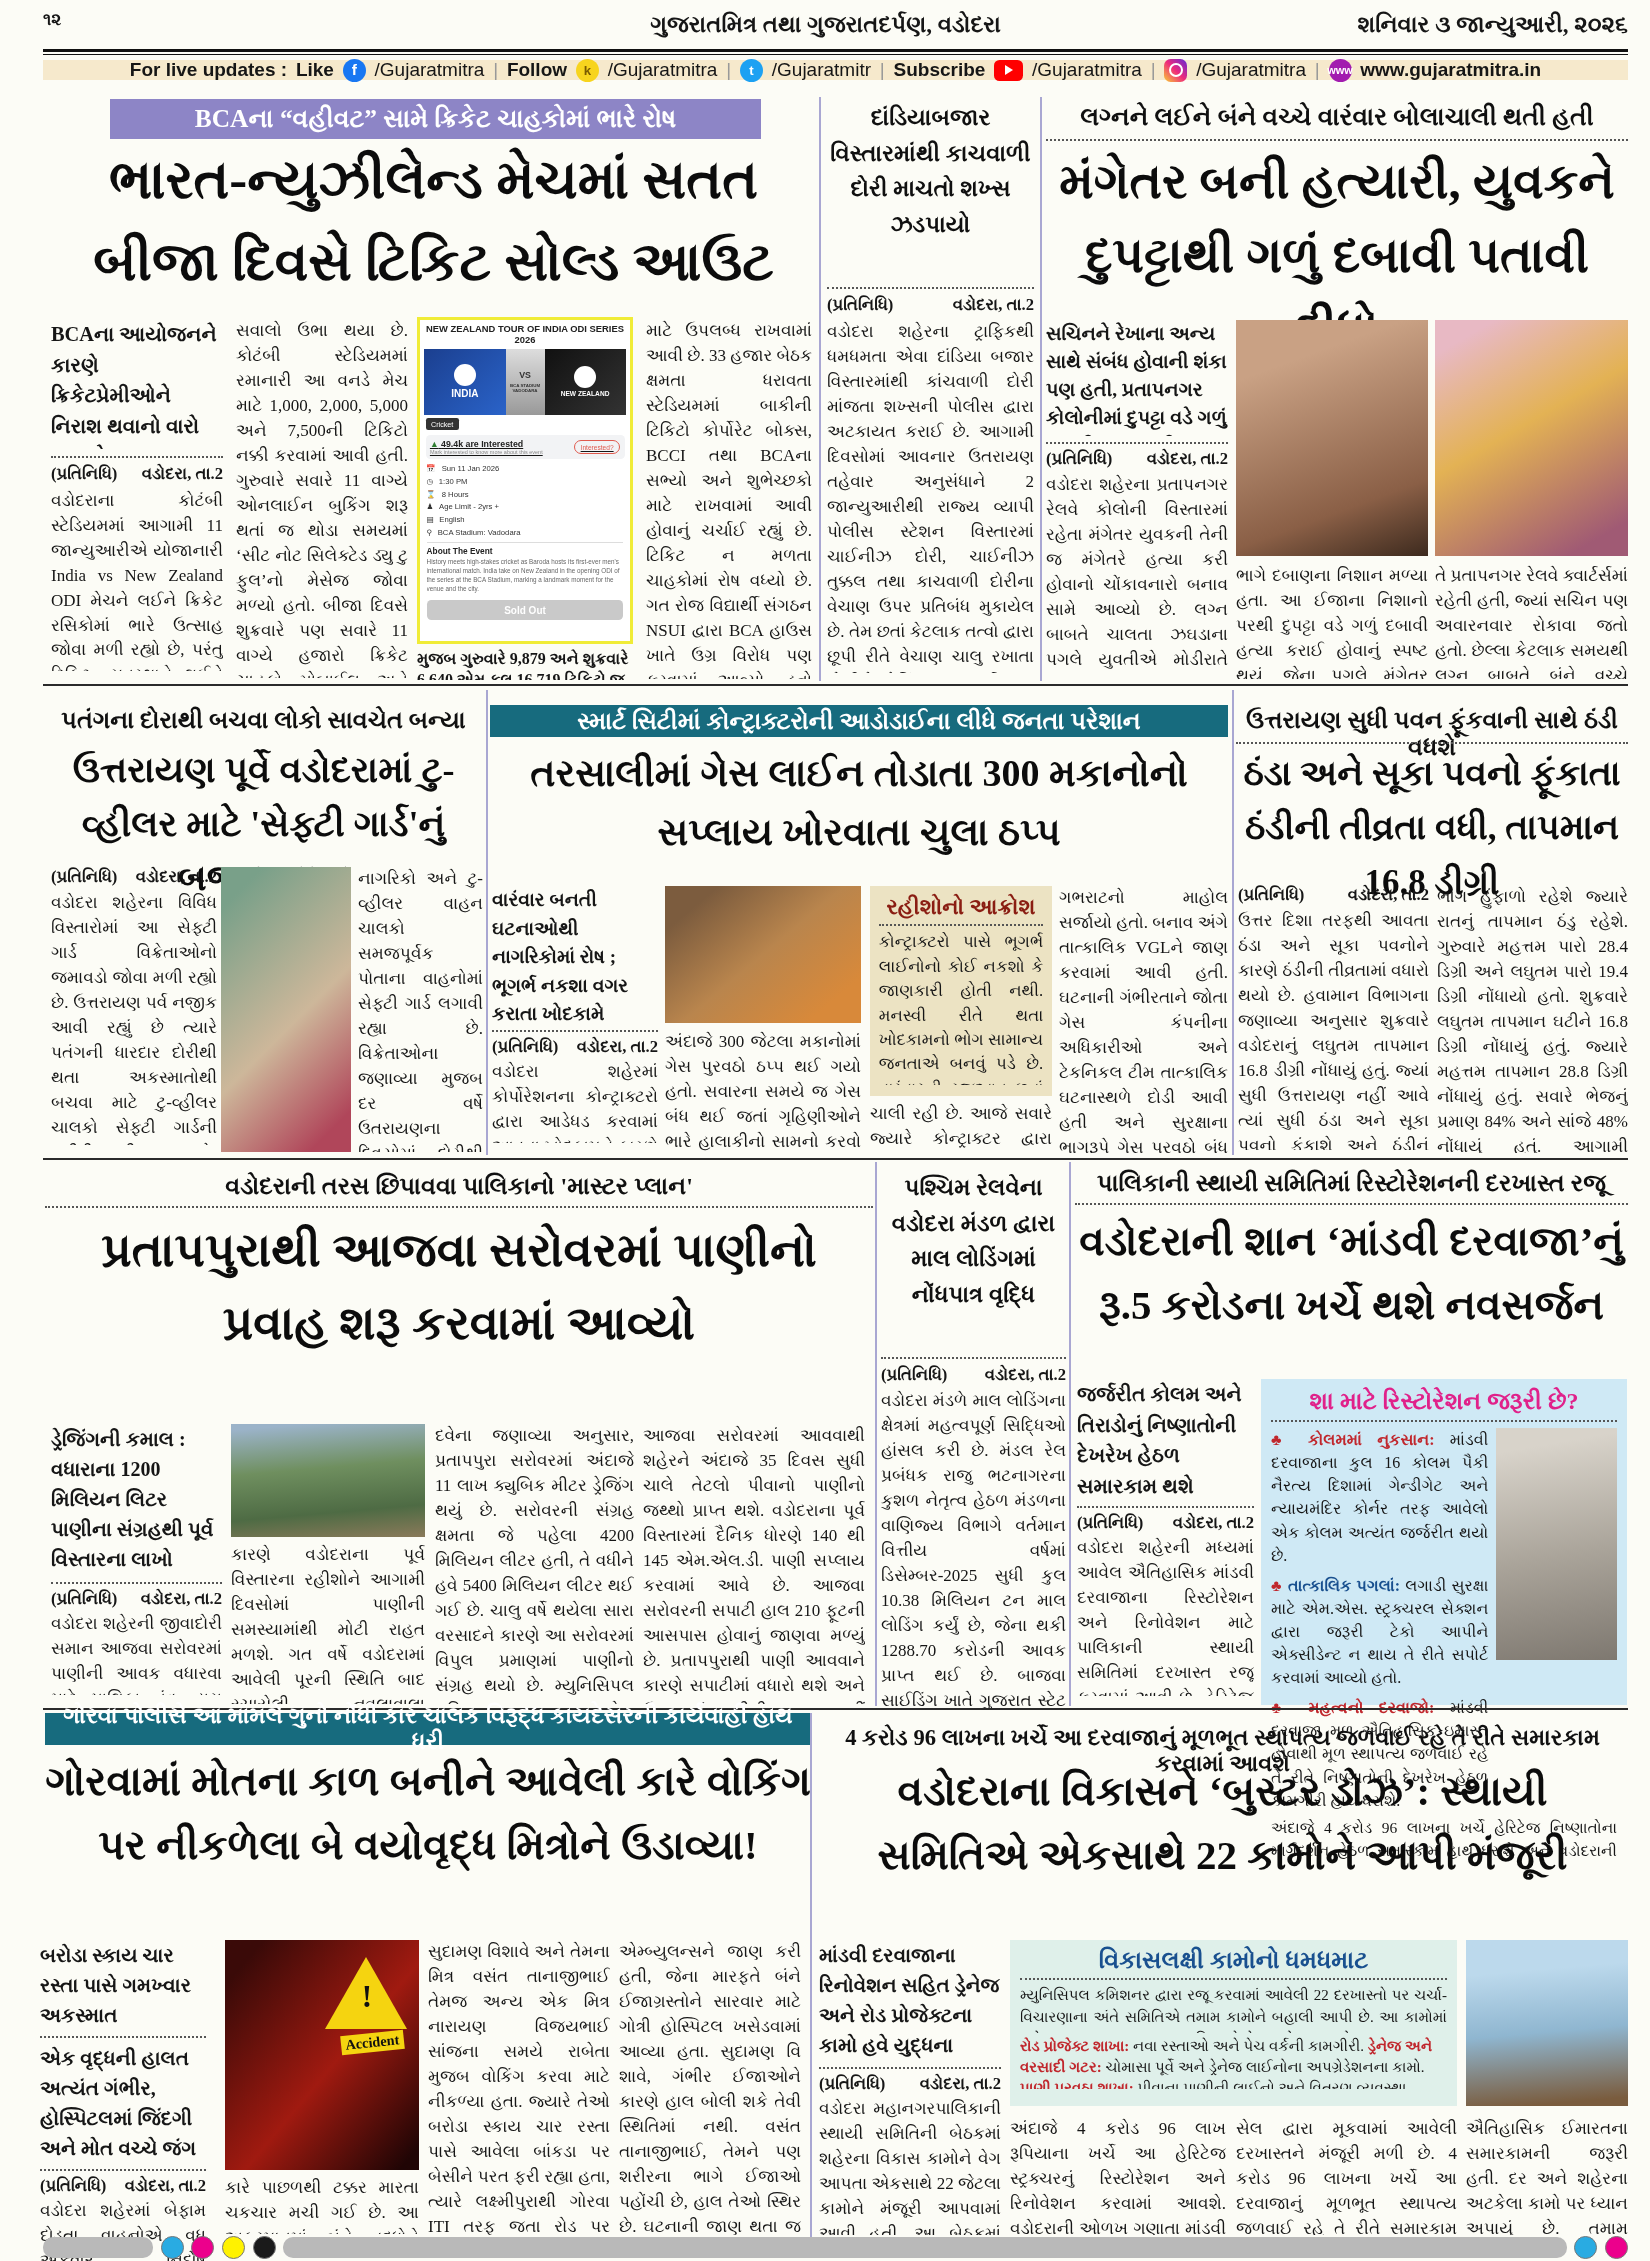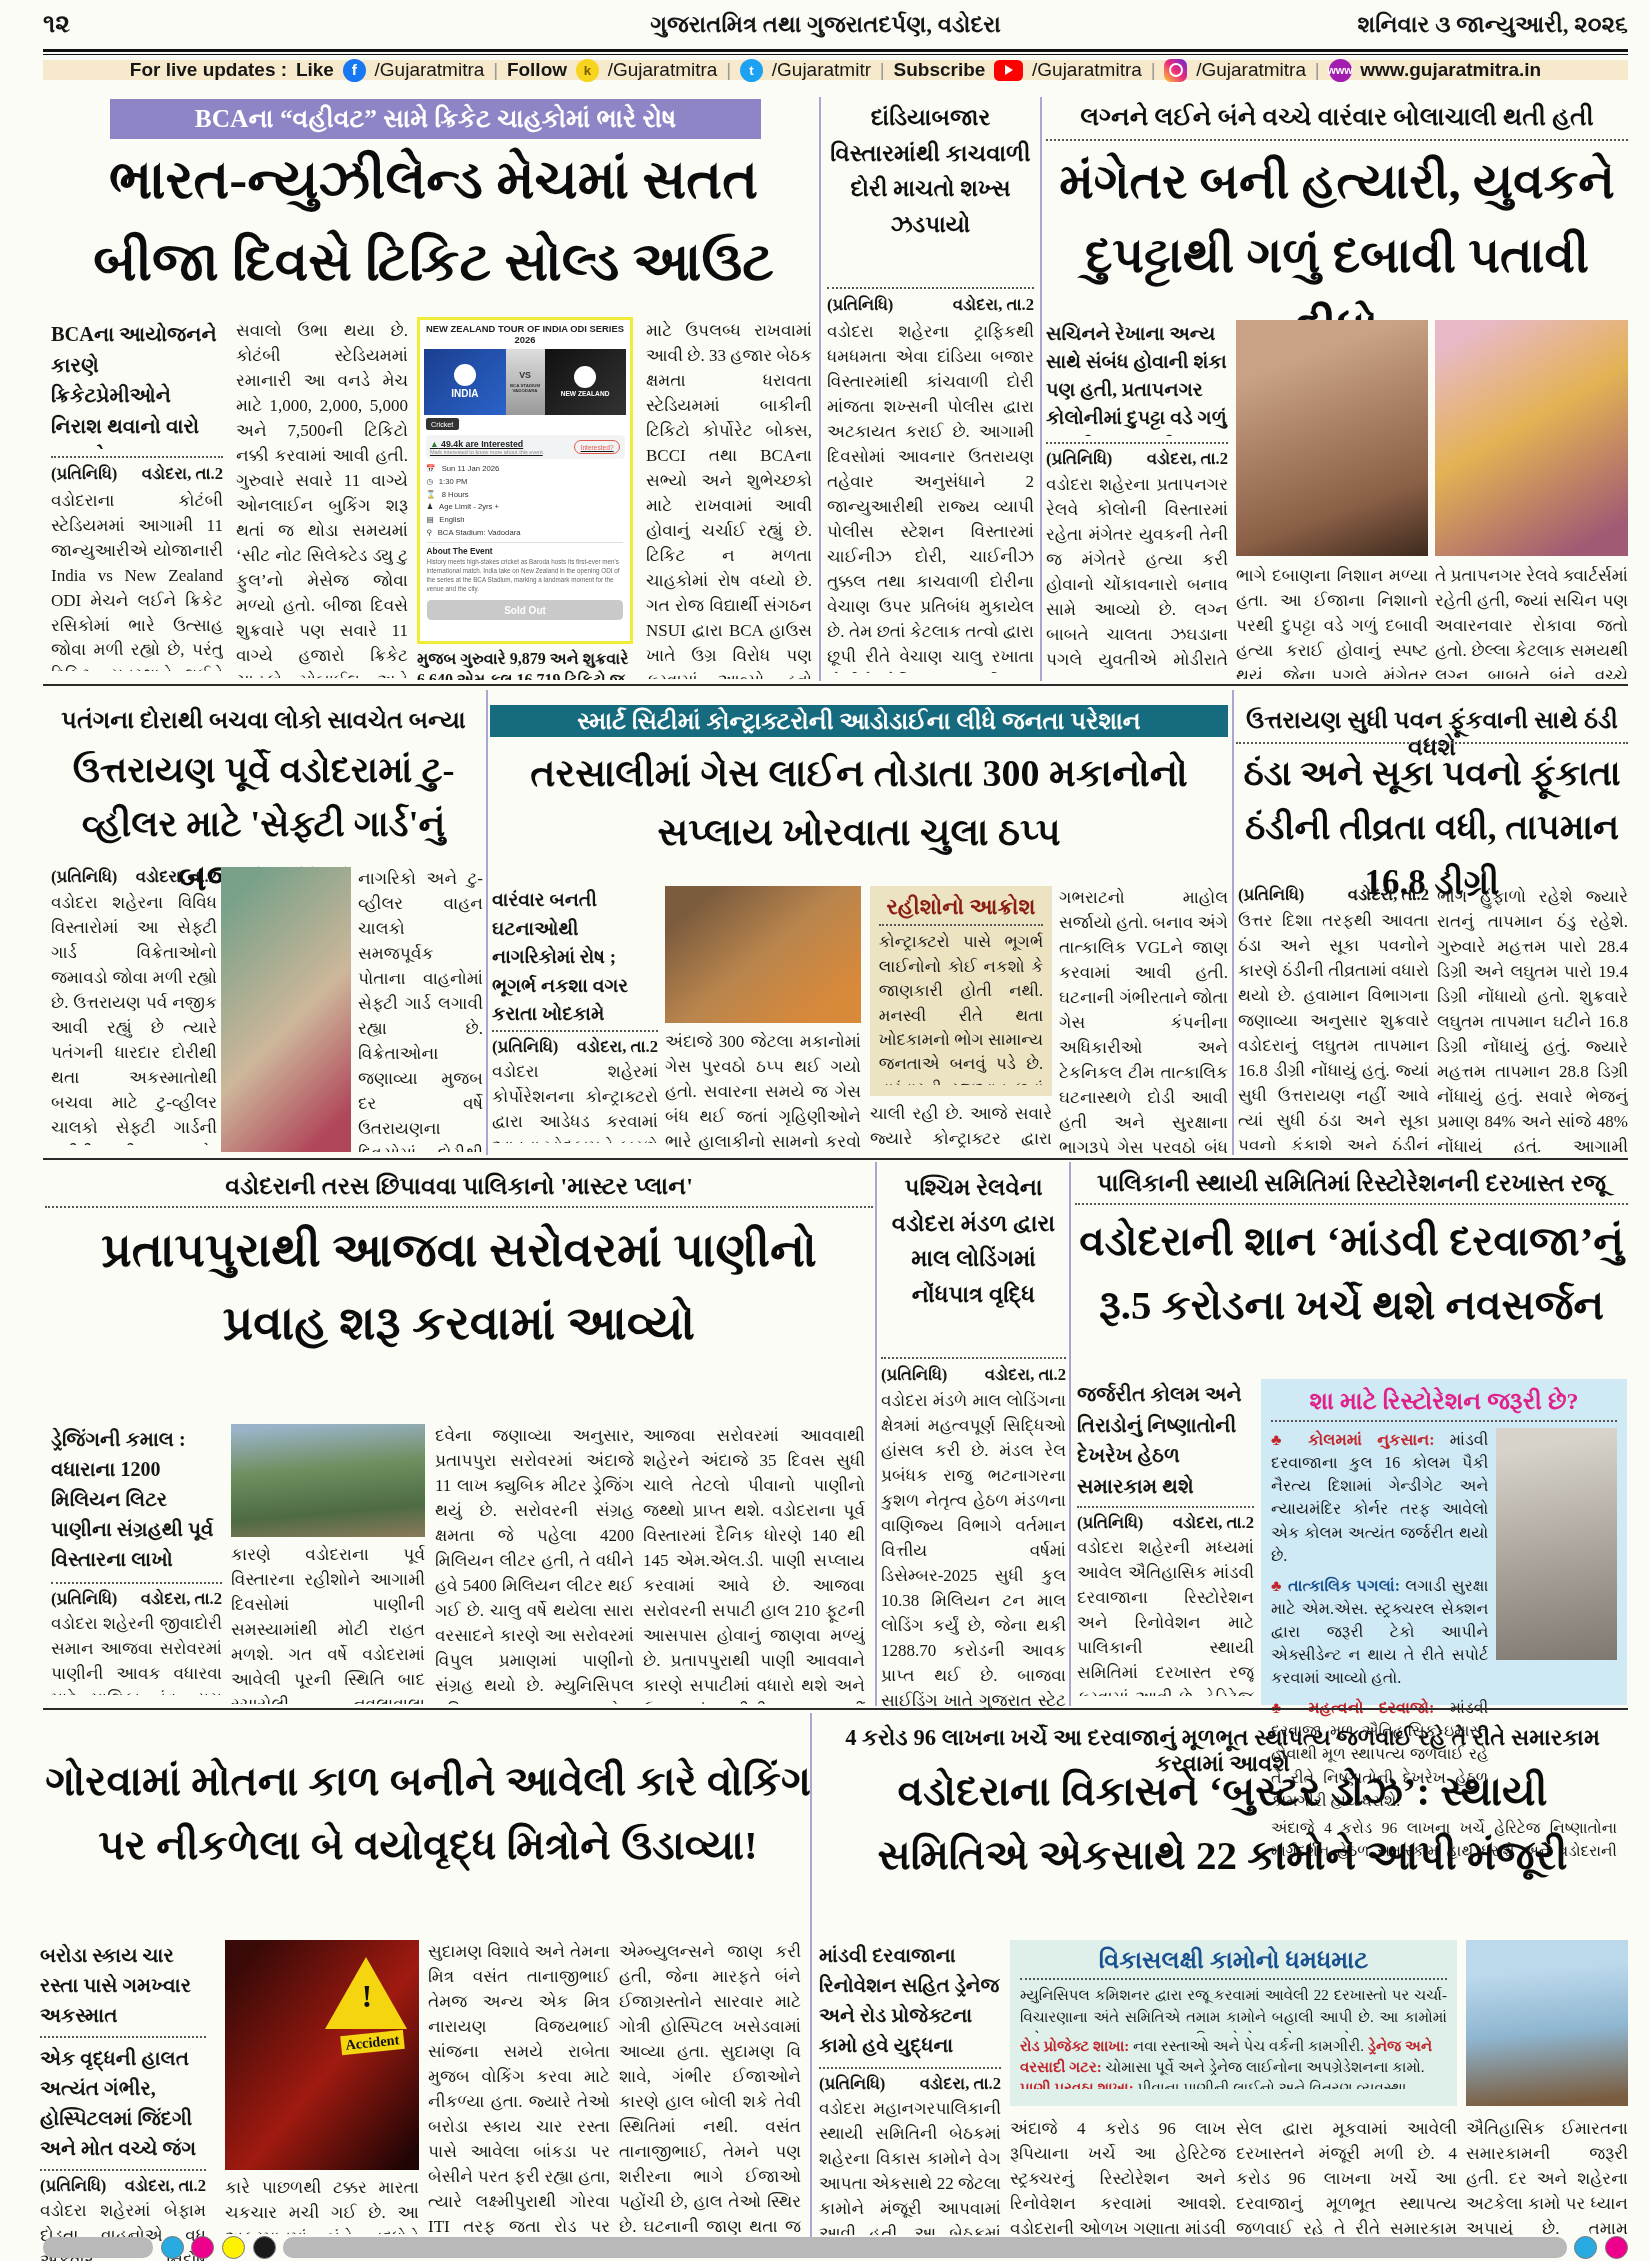--- a/index.html
+++ b/index.html
@@ -26,21 +26,21 @@
   .cmyk{width:21px;height:21px;border-radius:50%;display:inline-block;border:1.1px solid #777;}
   .regbar{background:#b9b9b9;border-radius:10px;height:21px;display:inline-block;}
   .tcard{background:#ffffff;border:3.3px solid #f0ec37;font-family:"Liberation Sans","DejaVu Sans",sans-serif;}
   .trow{display:flex;align-items:center;gap:5.5px;color:#333;}
 </style>
 </head>
 <body>
 
 <div class="page">
 
-  <div class="abs" style="left:43px;top:10px;width:110px;font-size:25px;font-weight:bold;">૧૨</div>
+  <div class="abs" style="left:43px;top:10px;width:110px;font-size:17px;font-weight:bold;">૧૨</div>
   <div class="abs" style="left:0;top:12px;width:1651px;text-align:center;font-size:23px;font-weight:bold;">ગુજરાતમિત્ર તથા ગુજરાતદર્પણ, વડોદરા</div>
   <div class="abs" style="right:23px;top:12px;font-size:23px;font-weight:bold;">શનિવાર ૩ જાન્યુઆરી, ૨૦૨૬</div>
   <div class="abs" style="left:43px;top:49px;width:1585px;height:3.3px;background:#111;"></div>
   <div class="abs" style="left:43px;top:54px;width:1585px;height:1.1px;background:#111;"></div>
 
   <div class="abs sans" style="left:43px;top:60px;width:1585px;height:20px;background:#f6e9cc;display:flex;align-items:center;justify-content:center;gap:8.8px;font-size:19px;">
     <span style="font-weight:bold;">For live updates :</span>
     <span style="font-weight:bold;">Like</span>
     <span class="icon-dot" style="width:23px;height:23px;background:#1877f2;font-size:15.5px;">f</span>
     <span>/Gujaratmitra</span>
@@ -287,20 +287,21 @@
           <span>માંડવી દરવાજા મૂળ ઐતિહાસિક ઇમારત હોવાથી મૂળ સ્થાપત્ય જળવાઈ રહે તે રીતે નિષ્ણાતોની દેખરેખ હેઠળ કામગીરી હાથ ધરાશે.</span>
         </div>
       </div>
       <div class="ph" style="width:121px;height:232px;background:linear-gradient(170deg,#d8d3ca 10%,#aaa49a 55%,#7e7870);flex:none;"></div>
     </div>
     <div class="bt" style="font-size:15.5px;margin-top:5.5px;height:47px;">અંદાજે 4 કરોડ 96 લાખના ખર્ચે હેરિટેજ નિષ્ણાતોના માર્ગદર્શન હેઠળ સમારકામ હાથ ધરાશે અને વડોદરાની ઓળખ સમા આ સ્થાપત્યની ભવ્યતા ફરી ઝળકશે. 'માંડવી આઈકોનિક' પ્લાન હેઠળ આસપાસ સુશોભન પણ કરવામાં આવશે.</div>
   </div>
 
   <div class="abs hr-band" style="left:43px;top:1708px;width:1585px;"></div>
 
+  <div class="abs kbar" style="left:45px;top:1713px;width:766px;height:32px;background:#176b7e;font-size:23px;">ગોરવા પોલીસે આ મામલે ગુનો નોંધી કાર ચાલક વિરૂદ્ધ કાયદેસરની કાર્યવાહી હાથ ધરી</div>
   <div class="abs hl" style="left:45px;top:1750px;width:766px;font-size:41px;line-height:1.55;">ગોરવામાં મોતના કાળ બનીને આવેલી કારે વોકિંગ પર નીકળેલા બે વયોવૃદ્ધ મિત્રોને ઉડાવ્યા!</div>
   <div class="abs" style="left:40px;top:1940px;width:166px;height:295px;">
     <div style="font-weight:bold;font-size:20px;line-height:1.5;">બરોડા સ્કાય ચાર રસ્તા પાસે ગમખ્વાર અકસ્માત</div>
     <div class="dotted" style="margin:5.5px 0;"></div>
     <div style="font-weight:bold;font-size:20px;line-height:1.5;">એક વૃદ્ધની હાલત અત્યંત ગંભીર, હોસ્પિટલમાં જિંદગી અને મોત વચ્ચે જંગ</div>
     <div class="dotted" style="margin:5.5px 0;"></div>
     <div class="byl">
         <span>(પ્રતિનિધિ)</span>
         <span>વડોદરા, તા.2</span>
       </div>

